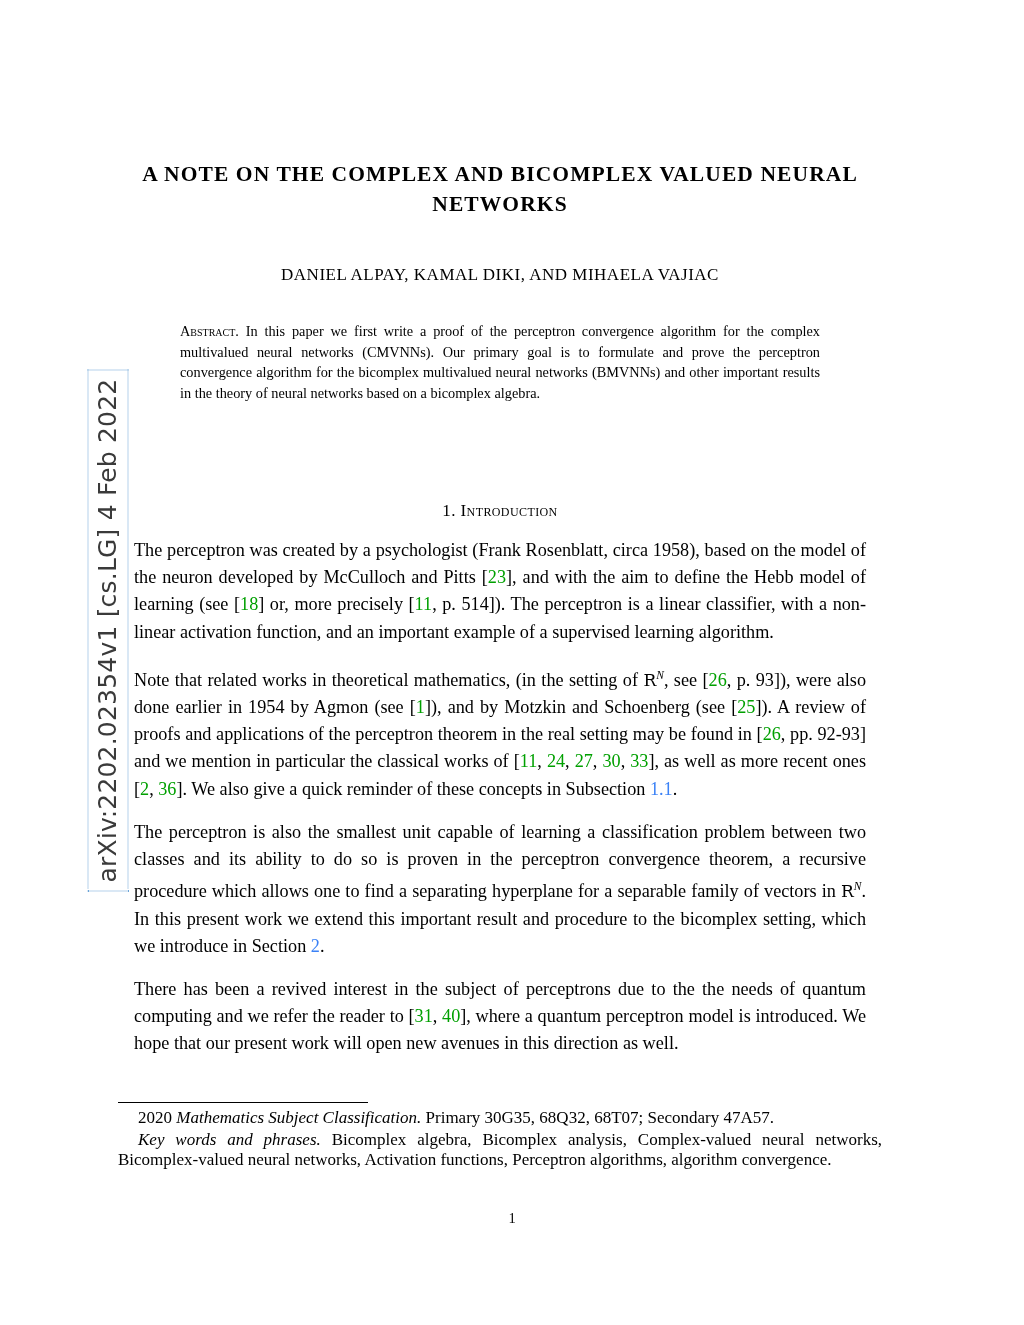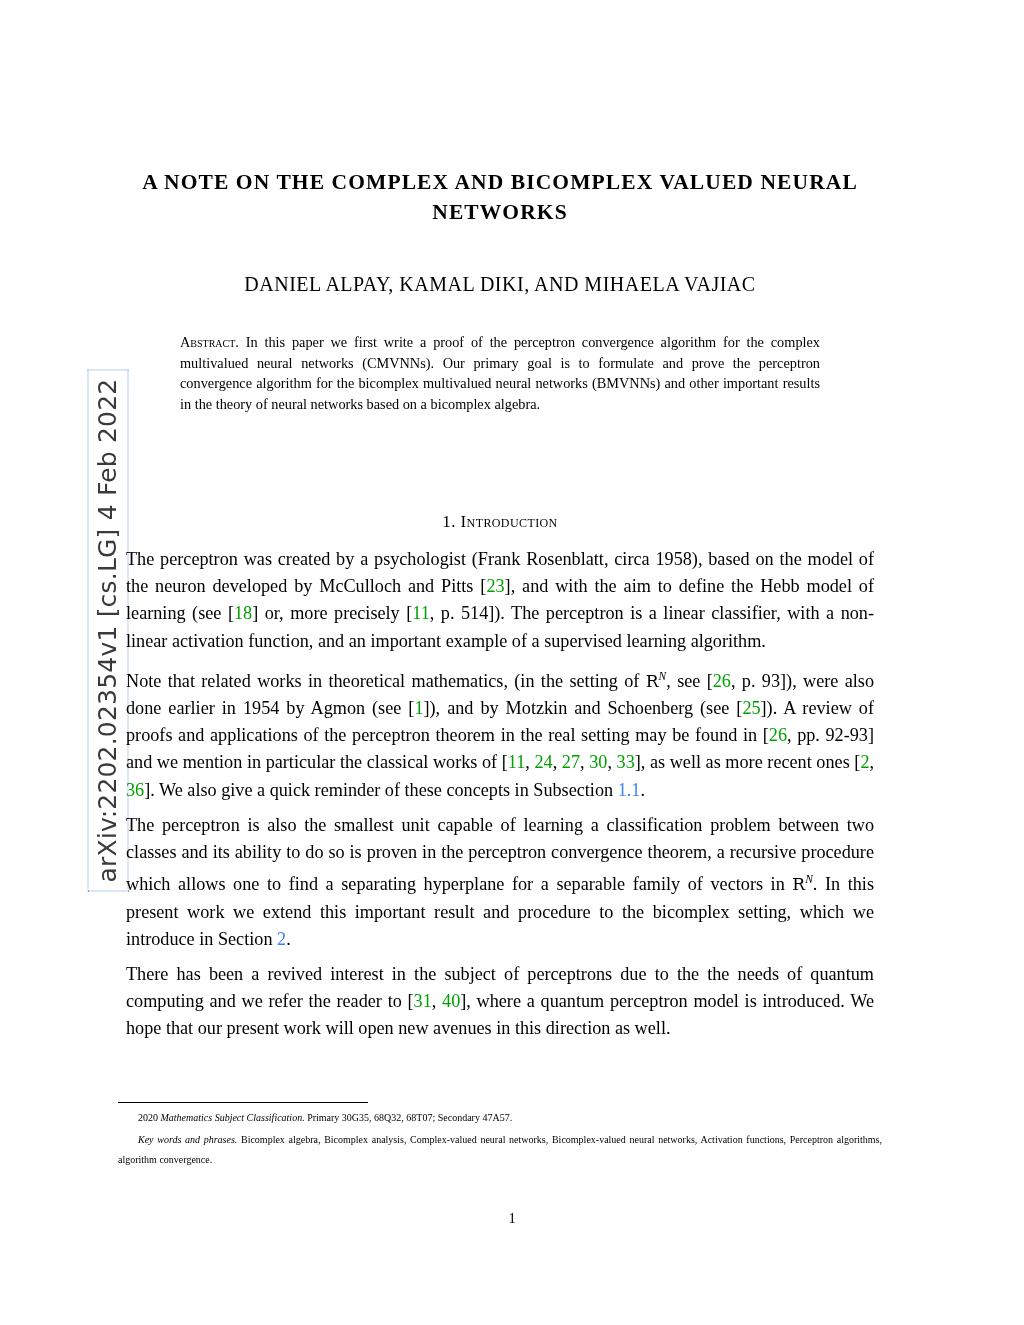--- a/index.html
+++ b/index.html
@@ -35,36 +35,36 @@
     white-space: nowrap;
   }
   .arxiv-box {
     display: inline-block;
     padding: 4px 8px 6px 8px;
     border: 1px dotted #6ba4d8;
   }
   .content {
     position: absolute;
     left: 118px;
-    top: 12px;
+    top: 4px;
     width: 764px;
   }
   h1.title {
     font-family: "Liberation Serif", serif;
     font-size: 21.5px;
     font-weight: bold;
     letter-spacing: 1.1px;
     text-align: center;
     margin: 0;
     padding-top: 155px;
     line-height: 30px;
   }
   .authors {
     text-align: center;
-    font-size: 20px;
+    font-size: 17px;
     letter-spacing: 0.5px;
     margin-top: 46px;
   }
   .abstract {
     margin: 36px 62px 0 62px;
     font-size: 14.3px;
     line-height: 20.5px;
     text-align: justify;
   }
   .abstract .abs-head {
@@ -76,21 +76,21 @@
     font-size: 17px;
     font-variant: small-caps;
     letter-spacing: 0.4px;
     margin-top: 98px;
     margin-bottom: 14px;
   }
   p.body {
     font-size: 18.2px;
     line-height: 27.2px;
     text-align: justify;
-    margin: 8px;
+    margin: 16px;
     text-indent: 0;
   }
   p.body + p.body {
     margin-top: 0;
   }
   p.gap {
     margin-top: 26px;
   }
   .cite {
     color: #00a000;
@@ -111,21 +111,21 @@
     left: 118px;
     top: 1102px;
     width: 250px;
     border-top: 1px solid #000000;
   }
   .footnotes {
     position: absolute;
     left: 118px;
     top: 1108px;
     width: 764px;
-    font-size: 10px;
+    font-size: 17px;
     line-height: 20.5px;
     text-align: justify;
   }
   .footnotes p {
     margin: 0 0 1px 0;
     text-indent: 20px;
   }
   .fn-italic { font-style: italic; }
   .pagenum {
     position: absolute;

